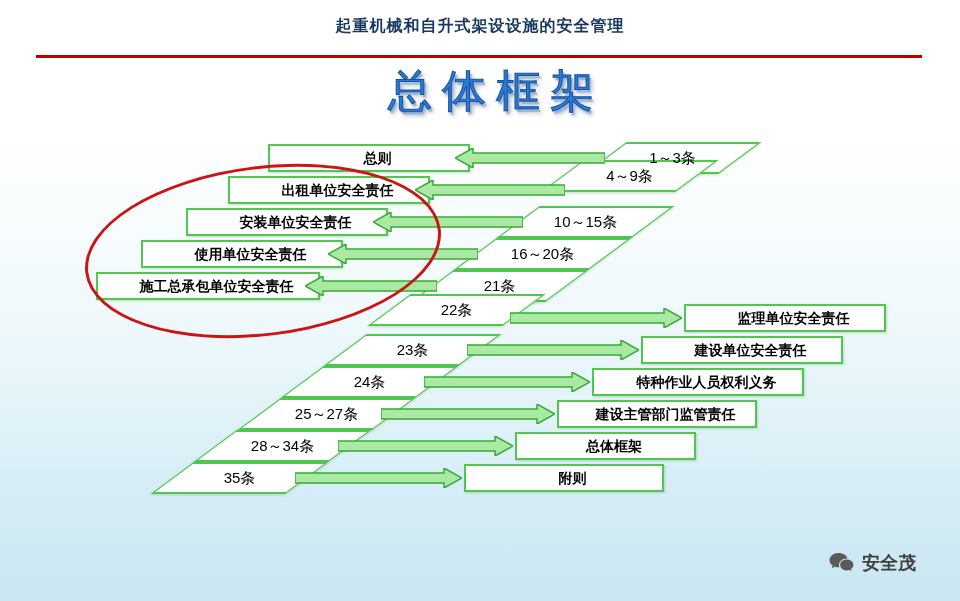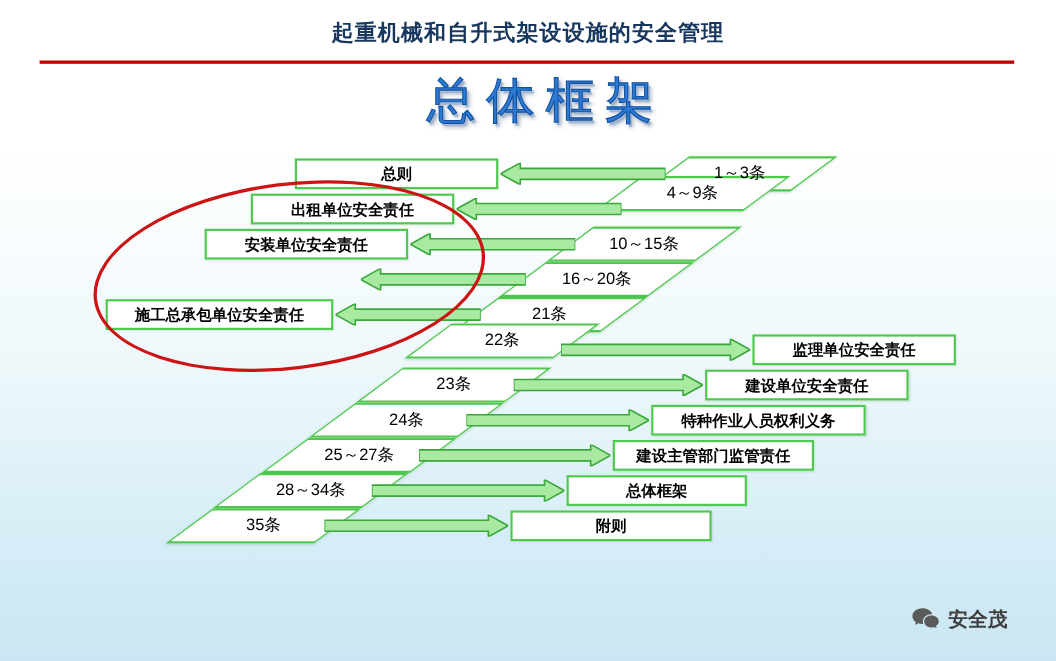--- a/index.html
+++ b/index.html
@@ -3,21 +3,21 @@
 <meta charset="utf-8">
 <style>
   html,body{margin:0;padding:0;}
   body{font-family:"Liberation Sans","DejaVu Sans",sans-serif;}
   .slide{
     position:relative;width:960px;height:601px;overflow:hidden;
     background:linear-gradient(180deg,#ffffff 0%,#ffffff 22%,#eef8fb 55%,#d5edf6 82%,#c9e6f2 100%);
   }
   .title{
     position:absolute;top:16px;left:0;width:100%;text-align:center;
-    font-size:20px;font-weight:bold;color:#17375E;letter-spacing:1px;
+    font-size:16px;font-weight:bold;color:#17375E;letter-spacing:1px;
   }
   .red-line{
     position:absolute;top:55px;left:36px;width:886px;height:3px;background:#C00000;
   }
   .subtitle{
     position:absolute;top:62px;left:0;width:100%;text-align:center;
     font-size:44px;font-weight:normal;color:#2B7BD6;letter-spacing:10px;
     padding-left:32px;box-sizing:border-box;
     text-shadow:2px 3px 1px #9fb3cd, 3px 4px 4px rgba(90,110,140,.55);
     -webkit-text-stroke:1px #14529f;
@@ -33,20 +33,21 @@
     border:2px solid #4FC84F;transform:skewX(-53.5deg);z-index:-1;
     box-shadow:1px 1px 2px rgba(60,120,60,.25);
   }
   
   .rbox{
     position:absolute;height:24px;line-height:24px;text-align:center;
     background:#ffffff;border:2px solid #4FC84F;
     font-size:14px;font-weight:bold;color:#000;
     box-shadow:1px 1px 2px rgba(60,120,60,.25);
     white-space:nowrap;
+    padding-left:17px;
   }
   .arrow{position:absolute;}
   .arrow polygon{fill:#A9E9A2;stroke:#3AA83A;stroke-width:1.5;}
   .ellipse{
     position:absolute;left:84px;top:166px;width:352px;height:164px;
     border:3px solid #CC1414;border-radius:50%;transform:rotate(-7deg);
     pointer-events:none;z-index:5;
   }
   .watermark{
     position:absolute;right:44px;bottom:26px;display:flex;align-items:flex-end;gap:8px;
@@ -72,20 +73,21 @@
     <div class="cell" style="left:389px;top:294px"><span>22条</span></div>
     <div class="cell" style="left:345px;top:334px"><span>23条</span></div>
     <div class="cell" style="left:302px;top:366px"><span>24条</span></div>
     <div class="cell" style="left:259px;top:398px"><span>25～27条</span></div>
     <div class="cell" style="left:215px;top:430px"><span>28～34条</span></div>
     <div class="cell" style="left:172px;top:462px"><span>35条</span></div>
 
     <div class="rbox" style="left:268px;top:144px;width:181px"><span>总则</span></div>
     <div class="rbox" style="left:228px;top:176px;width:181px"><span>出租单位安全责任</span></div>
     <div class="rbox" style="left:186px;top:208px;width:181px"><span>安装单位安全责任</span></div>
+    <div class="rbox" style="left:141px;top:240px;width:181px"><span>使用单位安全责任</span></div>
     <div class="rbox" style="left:96px;top:272px;width:203px"><span>施工总承包单位安全责任</span></div>
 
     <div class="rbox" style="left:684px;top:304px;width:181px"><span>监理单位安全责任</span></div>
     <div class="rbox" style="left:641px;top:336px;width:181px"><span>建设单位安全责任</span></div>
     <div class="rbox" style="left:592px;top:368px;width:191px"><span>特种作业人员权利义务</span></div>
     <div class="rbox" style="left:557px;top:400px;width:179px"><span>建设主管部门监管责任</span></div>
     <div class="rbox" style="left:515px;top:432px;width:160px"><span>总体框架</span></div>
     <div class="rbox" style="left:464px;top:464px;width:179px"><span>附则</span></div>
 
     <svg class="arrow" style="left:455px;top:148px" width="150" height="20" viewBox="0 0 150 20">

